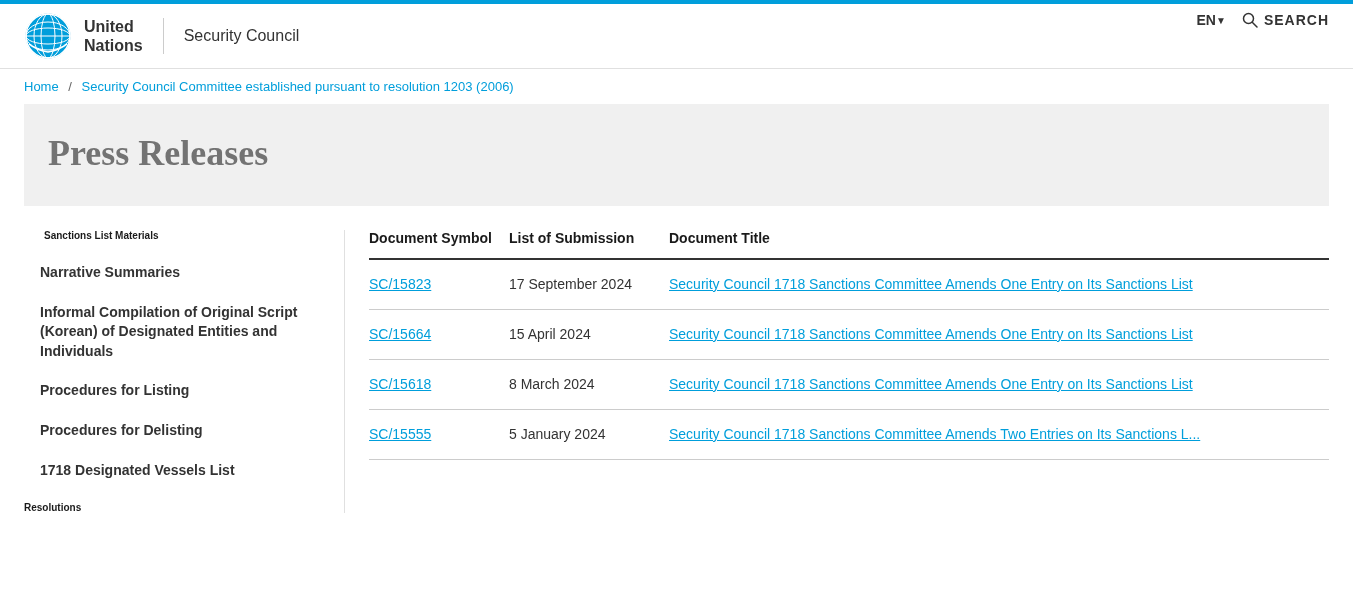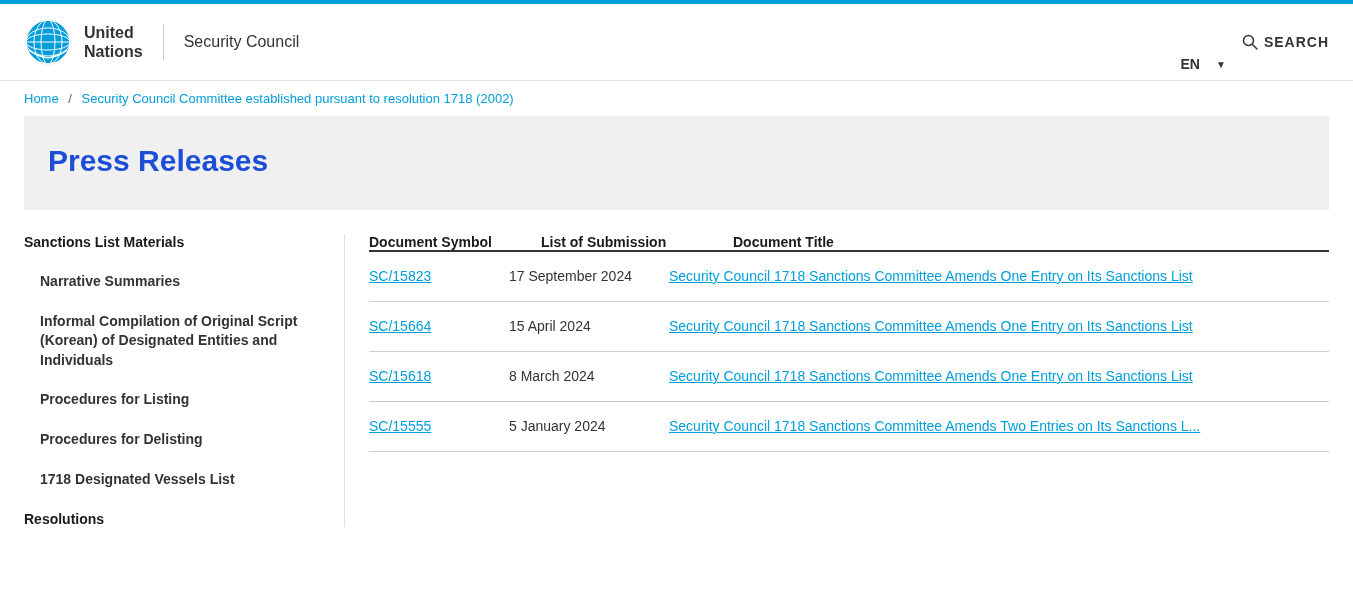--- a/index.html
+++ b/index.html
@@ -8,21 +8,21 @@
     
     .top-bar {
       height: 4px;
       background: #009edb;
       width: 100%;
     }
 
     
     .header {
       display: flex;
-      align-items: center;
+      align-items: flex-start;
       justify-content: space-between;
       padding: 8px 24px;
       border-bottom: 1px solid #e0e0e0;
       background: #fff;
     }
     .header-left {
       display: flex;
       align-items: center;
       gap: 12px;
     }
@@ -48,26 +48,25 @@
       font-weight: normal;
     }
     .header-right {
       display: flex;
       align-items: center;
       gap: 16px;
     }
     .lang-selector {
       display: flex;
       align-items: center;
-      gap: 16px;
-      font-size: 14px;
-      font-weight: bold;
-      color: #333;
-      cursor: pointer;
-      margin-top: 44px;
+      gap: 0;
+      font-size: 14px;
+      font-weight: bold;
+      color: #333;
+      cursor: pointer;
     }
     .chevron {
       font-size: 10px;
     }
     .search-btn {
       display: flex;
       align-items: center;
       gap: 6px;
       font-size: 14px;
       font-weight: bold;
@@ -93,72 +92,73 @@
       color: #666;
     }
 
     
     .page-title-section {
       background: #f0f0f0;
       padding: 28px 24px 32px 24px;
       margin: 0 24px;
     }
     .page-title {
-      font-size: 30px;
-      font-weight: bold;
-      color: #1d4ed8;
+      font-size: 36px;
+      font-weight: bold;
+      color: #737373;
+      font-family: Liberation Serif, serif;
     }
 
     
     .main-content {
       display: flex;
       padding: 24px 24px 0 24px;
       gap: 0;
     }
 
     
     .sidebar {
       width: 320px;
       flex-shrink: 0;
       padding-right: 24px;
     }
     .sidebar-section-title {
-      font-size: 14px;
+      font-size: 10px;
       font-weight: bold;
       color: #1a1a1a;
       margin-bottom: 12px;
+      margin-left: 20px;
     }
     .sidebar-item {
       font-size: 14px;
       color: #333;
       font-weight: bold;
       padding: 10px 0 10px 16px;
       cursor: pointer;
       line-height: 1.4;
     }
     .sidebar-section-title-bottom {
-      font-size: 14px;
+      font-size: 10px;
       font-weight: bold;
       color: #1a1a1a;
       margin-top: 12px;
     }
 
     
     .table-area {
       flex: 1;
       border-left: 1px solid #e0e0e0;
       padding-left: 24px;
     }
     .table-header {
       display: grid;
       grid-template-columns: 140px 160px 1fr;
-      padding-bottom: 0;
+      padding-bottom: 12px;
       border-bottom: 2px solid #333;
       margin-bottom: 0;
-      gap: 32px;
     }
     .table-header-cell {
       font-size: 14px;
       font-weight: bold;
       color: #1a1a1a;
     }
     .table-row {
       display: grid;
       grid-template-columns: 140px 160px 1fr;
       padding: 14px 0;
@@ -219,21 +219,21 @@
         <line x1="10.5" y1="10.5" x2="15" y2="15" stroke="#333" stroke-width="1.5" stroke-linecap="round"></line>
       </svg>
       <span>SEARCH</span>
     </button>
   </div>
 </header>
 
 <nav class="breadcrumb">
   <a href="#">Home</a>
   <span class="breadcrumb-sep">/</span>
-  <a href="#">Security Council Committee established pursuant to resolution 1718 (2002)</a>
+  <a href="#">Security Council Committee established pursuant to resolution 1203 (2006)</a>
 </nav>
 
 <div class="page-title-section">
   <h1 class="page-title">Press Releases</h1>
 </div>
 
 <div class="main-content">
 
   <aside class="sidebar">
     <div class="sidebar-section-title">Sanctions List Materials</div>

